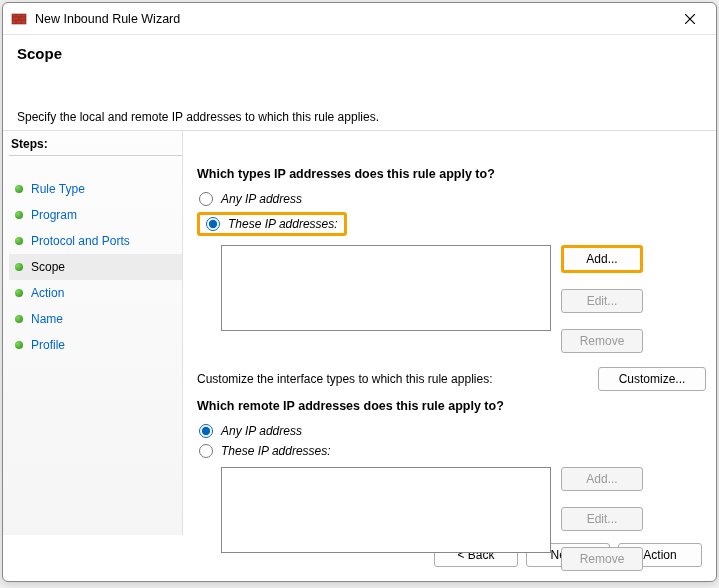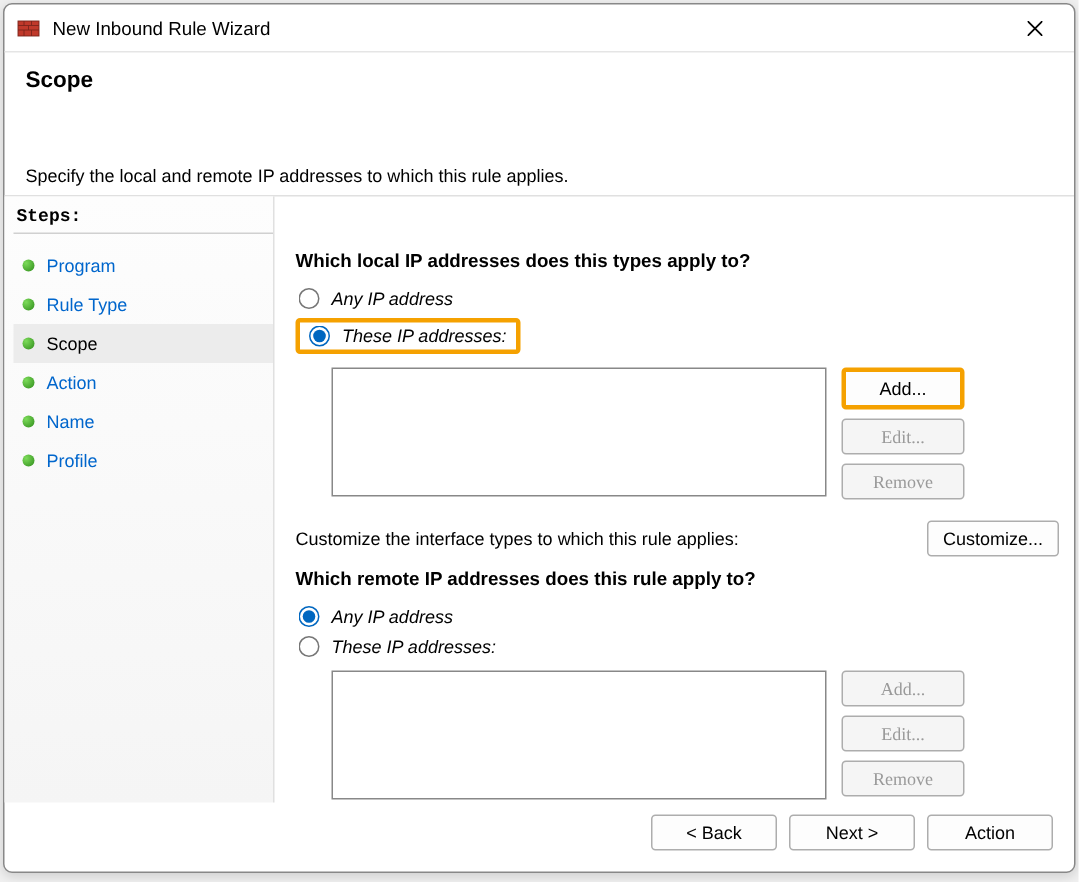--- a/index.html
+++ b/index.html
@@ -51,21 +51,21 @@
     display: flex;
     border-top: 1px solid #e0e0e0;
     min-height: 0;
   }
   .sidebar {
     width: 180px;
     background: linear-gradient(to bottom, #fdfdfd, #f5f5f5);
     border-right: 1px solid #e0e0e0;
     padding: 6px 0 0 6px;
   }
-  .steps-title { font-weight: 700; font-size: 12px; padding: 0 4px 4px 2px; border-bottom: 1px solid #d0d0d0; margin-bottom: 8px; font-family: Liberation Mono, monospace; }
+  .steps-title { font-weight: 700; font-size: 12px; padding: 0 4px 4px 2px; border-bottom: 1px solid #d0d0d0; margin-bottom: 20px; }
   .step-item {
     display: flex; align-items: center; gap: 8px;
     padding: 6px 6px;
     font-size: 12px;
     cursor: pointer;
   }
   .step-item .bullet {
     width: 8px; height: 8px; border-radius: 50%;
     background: radial-gradient(circle at 30% 30%, #7ddc5a, #2e8b1a);
     flex-shrink: 0;
@@ -110,34 +110,34 @@
     gap: 10px;
     margin-top: 6px;
     padding-left: 24px;
   }
   .ip-list {
     width: 330px; height: 86px;
     border: 1px solid #888;
     background: #fff;
   }
   .ip-btns {
-    display: flex; flex-direction: column; gap: 6px;
+    display: flex; flex-direction: column; gap: 16px;
     width: 82px;
   }
   .btn {
     height: 24px;
     border: 1px solid #adadad;
     background: #fdfdfd;
     font-size: 12px;
     color: #000;
     border-radius: 3px;
     cursor: pointer;
     padding: 0 6px;
   }
-  .btn:disabled { color: #9a9a9a; background: #f5f5f5; cursor: default; font-family: Liberation Serif, serif; }
+  .btn:disabled { color: #9a9a9a; background: #f5f5f5; cursor: default; }
   .btn.highlight { border: 3px solid #f5a100; height: 28px; font-weight: 400; }
 
   .customize-row {
     display: flex; align-items: center; gap: 14px;
     margin: 14px 0 2px;
   }
   .customize-row .txt { flex: 1; font-size: 12px; }
 
   .footer {
     display: flex; justify-content: flex-end; gap: 8px;
@@ -180,25 +180,29 @@
     <div class="page-subtitle">Specify the local and remote IP addresses to which this rule applies.</div>
   </div>
 
   <div class="body-area">
 
     <div class="sidebar">
       <div class="steps-title">Steps:</div>
 
       <div class="step-item">
         <span class="bullet"></span>
+        <span class="label">Rule Type</span>
+      </div>
+      <div class="step-item">
+        <span class="bullet"></span>
         <span class="label">Program</span>
       </div>
       <div class="step-item">
         <span class="bullet"></span>
-        <span class="label">Rule Type</span>
+        <span class="label">Protocol and Ports</span>
       </div>
       <div class="step-item active">
         <span class="bullet"></span>
         <span class="label">Scope</span>
       </div>
       <div class="step-item">
         <span class="bullet"></span>
         <span class="label">Action</span>
       </div>
       <div class="step-item">
@@ -208,21 +212,21 @@
       <div class="step-item">
         <span class="bullet"></span>
         <span class="label">Profile</span>
       </div>
     </div>
 
     <div class="content">
 
       <div class="top-gap"></div>
 
-      <div class="section-header">Which local IP addresses does this types apply to?</div>
+      <div class="section-header">Which types IP addresses does this rule apply to?</div>
 
       <div class="radio-row">
         <input type="radio" name="local" id="local-any" style="">
         <label for="local-any">Any IP address</label>
       </div>
 
       <div style="margin:3px 0;">
         <span class="highlight-box">
           <span class="radio-row" style="margin:0;padding-left:0;">
             <input type="radio" name="local" id="local-these" checked="" style="">
@@ -235,21 +239,21 @@
         <div class="ip-list"></div>
         <div class="ip-btns">
           <button class="btn highlight">Add...</button>
           <button class="btn" disabled="">Edit...</button>
           <button class="btn" disabled="">Remove</button>
         </div>
       </div>
 
       <div class="customize-row">
         <span class="txt">Customize the interface types to which this rule applies:</span>
-        <button class="btn" style="width:88px;margin-left:48px;">Customize...</button>
+        <button class="btn" style="width:108px;margin-left:48px;">Customize...</button>
       </div>
 
       <div class="section-header" style="margin-top:6px;">Which remote IP addresses does this rule apply to?</div>
 
       <div class="radio-row">
         <input type="radio" name="remote" id="remote-any" checked="" style="">
         <label for="remote-any">Any IP address</label>
       </div>
       <div class="radio-row">
         <input type="radio" name="remote" id="remote-these" style="">

